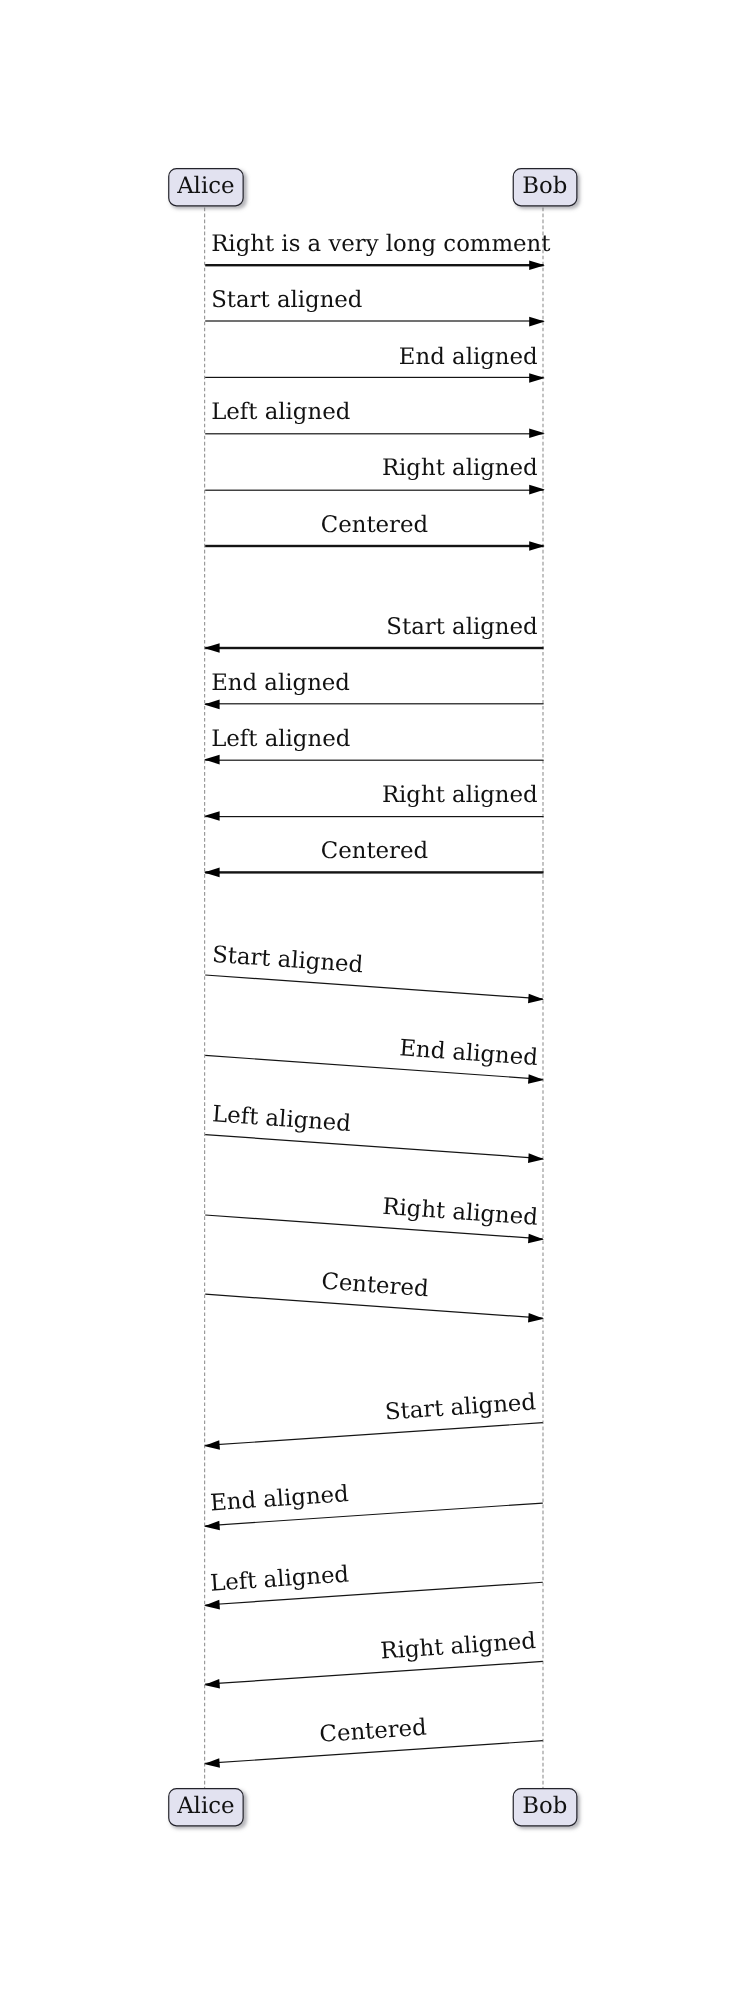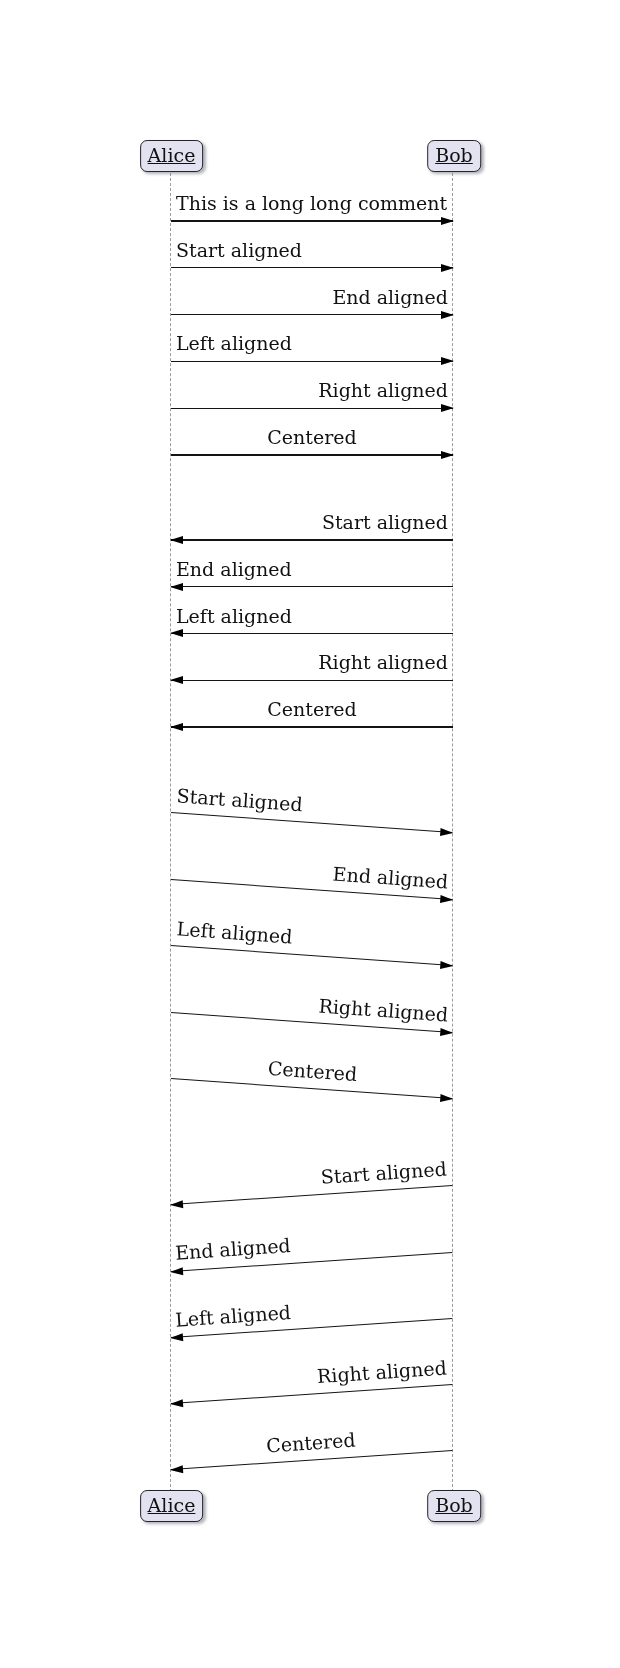--- a/index.html
+++ b/index.html
@@ -12,21 +12,20 @@
     position:absolute;width:0;top:173px;height:1319px;
     border-left:1.5px dashed #9b9b9b;
   }
   .lifeline.a{left:170px}
   .lifeline.b{left:452px}
   .actor{
     position:absolute;transform:translateX(-50%);
     background:#E2E2F0;border:1.5px solid #23232b;border-radius:7px;
     padding:2px 7px 4px;font-size:19px;line-height:24px;white-space:nowrap;
     box-shadow:2px 2px 3px rgba(110,110,120,.5);
-    text-decoration:underline;
   }
   .actor.a{left:171.5px}
   .actor.b{left:454px}
   .actor.top{top:140px}
   .actor.bot{top:1490px}
   .msg-line{
     position:absolute;height:1.4px;background:#141414;
   }
   .msg-line .head{
     position:absolute;top:50%;width:0;height:0;
@@ -52,21 +51,21 @@
 
   <div class="actor a top">Alice</div>
   <div class="actor b top">Bob</div>
   <div class="actor a bot">Alice</div>
   <div class="actor b bot">Bob</div>
 
   <div id="messages">
       <div class="msg-line" style="left: 171px; top: 220.3px; width: 282px; transform-origin: 0px 50%; transform: rotate(0deg);">
         <span class="head hr"></span>
       </div>
-      <div class="msg-text left" style="left: 171px; top: 192px; width: 282px; transform-origin: 0px 100%; transform: rotate(0deg);">This is a long long comment</div>
+      <div class="msg-text left" style="left: 171px; top: 192px; width: 282px; transform-origin: 0px 100%; transform: rotate(0deg);">Right is a very long comment</div>
       <div class="msg-line" style="left: 171px; top: 267.1px; width: 282px; transform-origin: 0px 50%; transform: rotate(0deg);">
         <span class="head hr"></span>
       </div>
       <div class="msg-text left" style="left: 171px; top: 238.8px; width: 282px; transform-origin: 0px 100%; transform: rotate(0deg);">Start aligned</div>
       <div class="msg-line" style="left: 171px; top: 313.9px; width: 282px; transform-origin: 0px 50%; transform: rotate(0deg);">
         <span class="head hr"></span>
       </div>
       <div class="msg-text right" style="left: 171px; top: 285.6px; width: 282px; transform-origin: 0px 100%; transform: rotate(0deg);">End aligned</div>
       <div class="msg-line" style="left: 171px; top: 360.7px; width: 282px; transform-origin: 0px 50%; transform: rotate(0deg);">
         <span class="head hr"></span>

